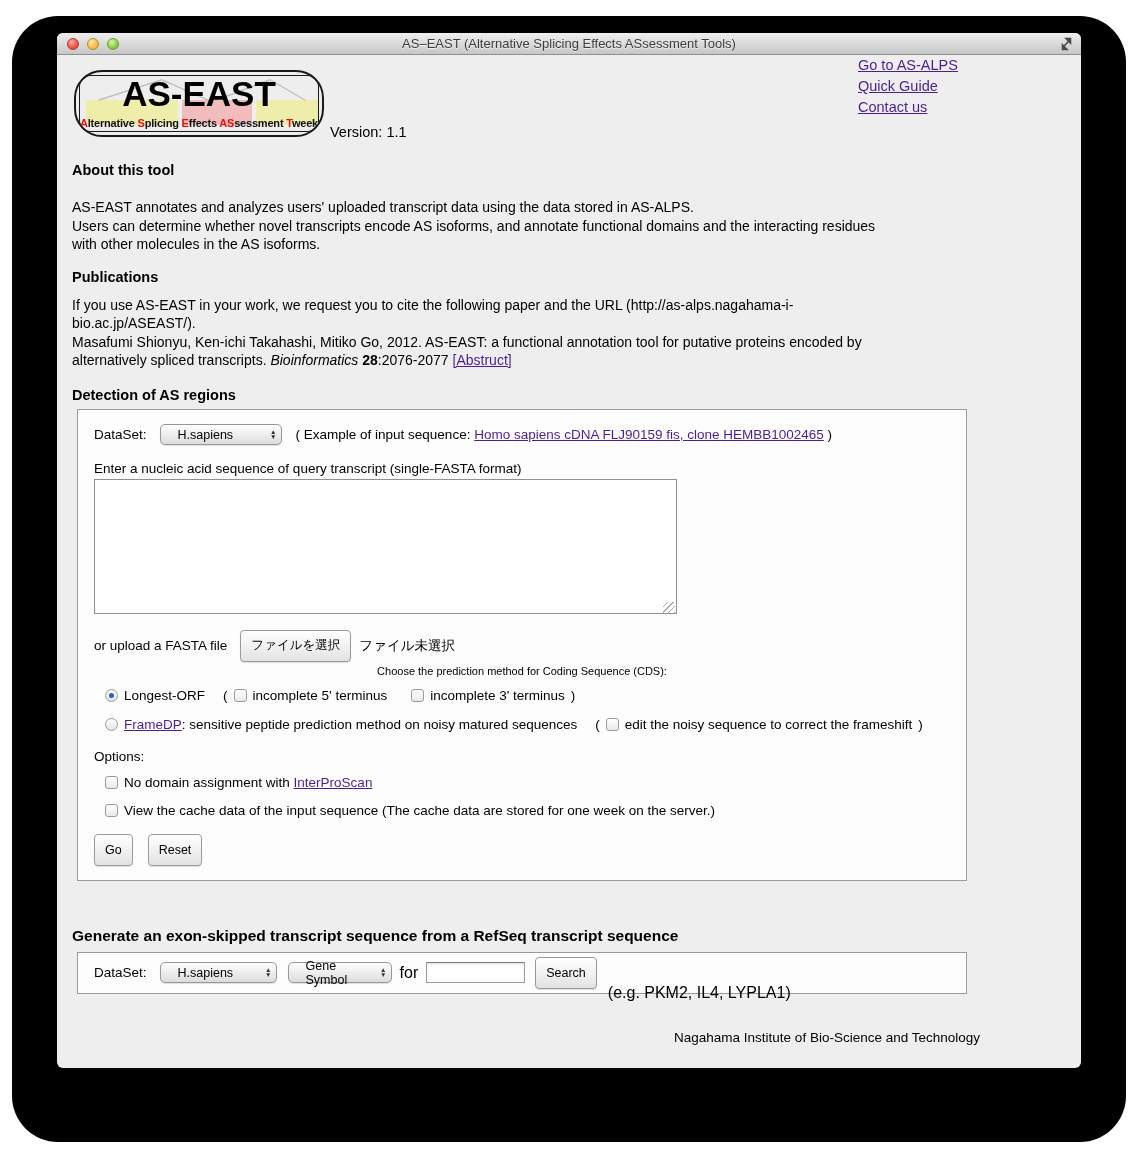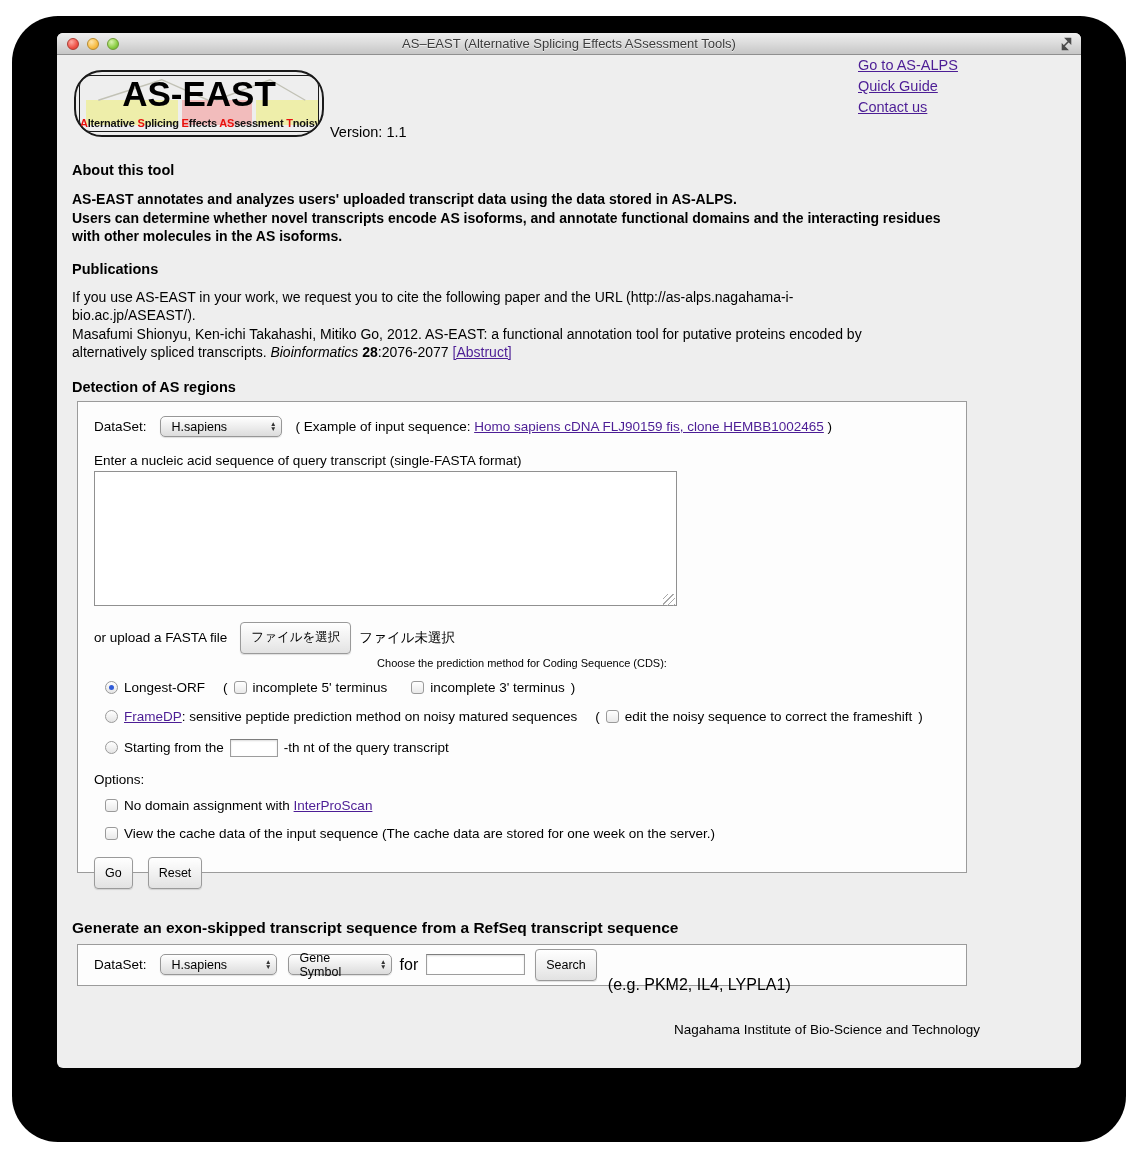--- a/index.html
+++ b/index.html
@@ -62,42 +62,42 @@
     font-size:11px; font-weight:bold; letter-spacing:-0.2px; white-space:nowrap;
   }
   .seg-r { color:#e8100c; }
   .seg-k { color:#111; }
   .version { position:absolute; left:258px; top:69px; font-size:14.5px; }
   .nav { position:absolute; left:786px; top:2px; display:flex; flex-direction:column; gap:5px; font-size:14.5px; line-height:16px; }
   
   .section-h { font-size:14.5px; font-weight:bold; margin:0; }
   .about-h { margin-top:25px; }
   .para { font-size:14px; line-height:18.5px; margin:0; }
-  .about-p { margin-top:12px;font-weight:bold; }
+  .about-p { margin-top:20px; }
   .pub-h { margin-top:15px; }
   .pub-p { margin-top:11px; }
   .para .pline { display:block; }
   .det-h { margin-top:17px; }
   .gen-h { font-size:15.5px; font-weight:bold; margin:46px 0 0 0; }
   
   .panel {
     margin-left:5px; width:890px; background:#fdfdfd;
     border:1px solid #9b9b9b;
   }
   .panel1 { margin-top:6px; padding:14px 16px 10px 16px; height:472px; }
   .panel2 { margin-top:7px; height:42px; display:flex; align-items:center; padding:0 16px; }
   .frow { display:flex; align-items:center; font-size:13.5px; }
   .dataset-row { height:22px; }
   .lbl { font-size:13.5px; }
   
   .mac-select {
     display:inline-flex; align-items:center; justify-content:space-between;
     height:21px; border:1px solid #979797; border-radius:5px;
     background:linear-gradient(#ffffff,#ececec 55%,#dcdcdc);
-    padding:0 4px 0 11px; font-size:12.5px; color:#000;
+    padding:0 4px 0 17px; font-size:12.5px; color:#000;
     box-shadow:0 1px 1px rgba(0,0,0,.12); cursor:default;
   }
   .stepper { display:flex; flex-direction:column; align-items:center; line-height:4.6px; font-size:6.5px; color:#333; margin-left:6px; }
   
   .mac-btn {
     display:inline-flex; align-items:center; justify-content:center;
     height:24px; padding:15px 10px; border:1px solid #9a9a9a; border-radius:4px;
     background:linear-gradient(#ffffff,#f0f0f0 55%,#e2e2e2);
     font-size:12.5px; box-shadow:0 1px 1px rgba(0,0,0,.12); cursor:default; white-space:nowrap;
   }
@@ -184,21 +184,21 @@
       <div class="logo-outer">
         <div class="logo-inner">
           <span class="band y1"></span>
           <span class="band pk"></span>
           <span class="band y2"></span>
           <svg class="splice-lines" width="240" height="59" viewBox="0 0 240 59">
             <polyline points="12,26 80,4 130,26" fill="none" stroke="#c2c2b6" stroke-width="1.5"></polyline>
             <polyline points="138,26 196,4 234,26" fill="none" stroke="#c2c2b6" stroke-width="1.5"></polyline>
           </svg>
           <div class="logo-title">AS-EAST</div>
-          <div class="logo-sub"><span class="seg-r">A</span><span class="seg-k">lternative </span><span class="seg-r">S</span><span class="seg-k">plicing </span><span class="seg-r">E</span><span class="seg-k">ffects </span><span class="seg-r">AS</span><span class="seg-k">sessment </span><span class="seg-r">T</span><span class="seg-k">noisy</span></div>
+          <div class="logo-sub"><span class="seg-r">A</span><span class="seg-k">lternative </span><span class="seg-r">S</span><span class="seg-k">plicing </span><span class="seg-r">E</span><span class="seg-k">ffects </span><span class="seg-r">AS</span><span class="seg-k">sessment </span><span class="seg-r">T</span><span class="seg-k">week</span></div>
         </div>
       </div>
       <div class="version">Version: 1.1</div>
       <div class="nav">
         <a class="link">Go to AS-ALPS</a>
         <a class="link">Quick Guide</a>
         <a class="link">Contact us</a>
       </div>
     </div>
 
@@ -260,26 +260,20 @@
       <div class="frow method-row m2">
         <span class="radio"></span>
         <a class="link gap6">FrameDP</a>
         <span>: sensitive peptide prediction method on noisy matured sequences</span>
         <span class="gap18">(</span>
         <span class="checkbox gap6"></span>
         <span class="gap6">edit the noisy sequence to correct the frameshift</span>
         <span class="gap6">)</span>
       </div>
 
-      <div class="frow method-row m3">
-        <span class="radio"></span>
-        <span class="gap6">Starting from the</span>
-        <input class="text-input nt-input" style="">
-        <span>-th nt of the query transcript</span>
-      </div>
 
       <div class="options-label">Options:</div>
 
       <div class="frow opt-row">
         <span class="checkbox"></span>
         <span class="gap6"><span>No domain assignment with </span><a class="link">InterProScan</a></span>
       </div>
 
       <div class="frow opt-row">
         <span class="checkbox"></span>

